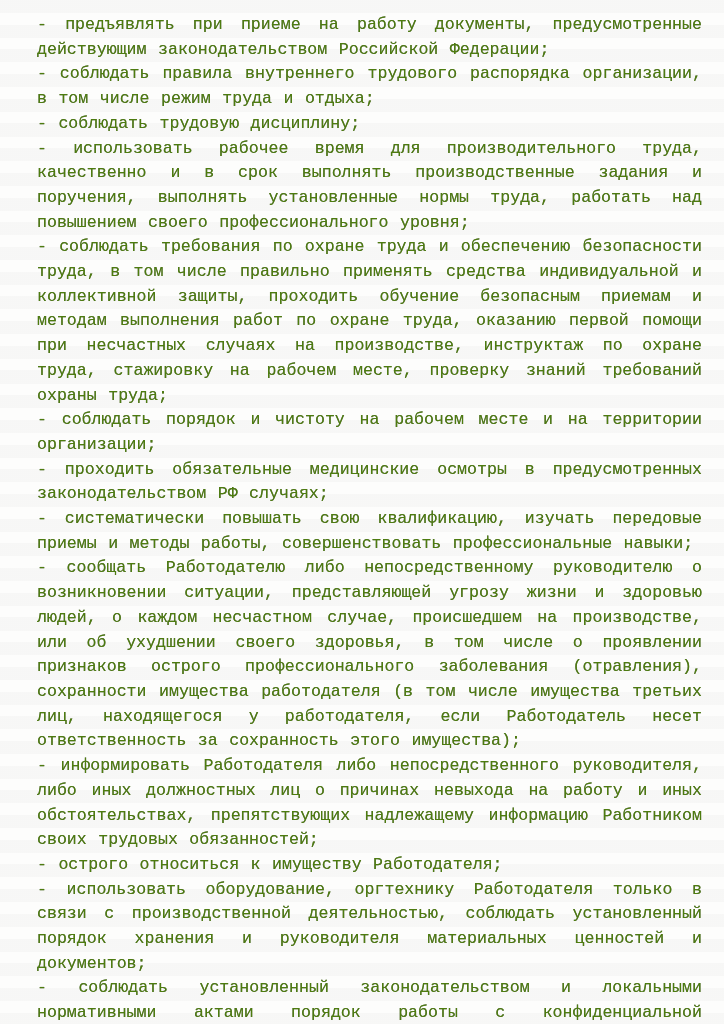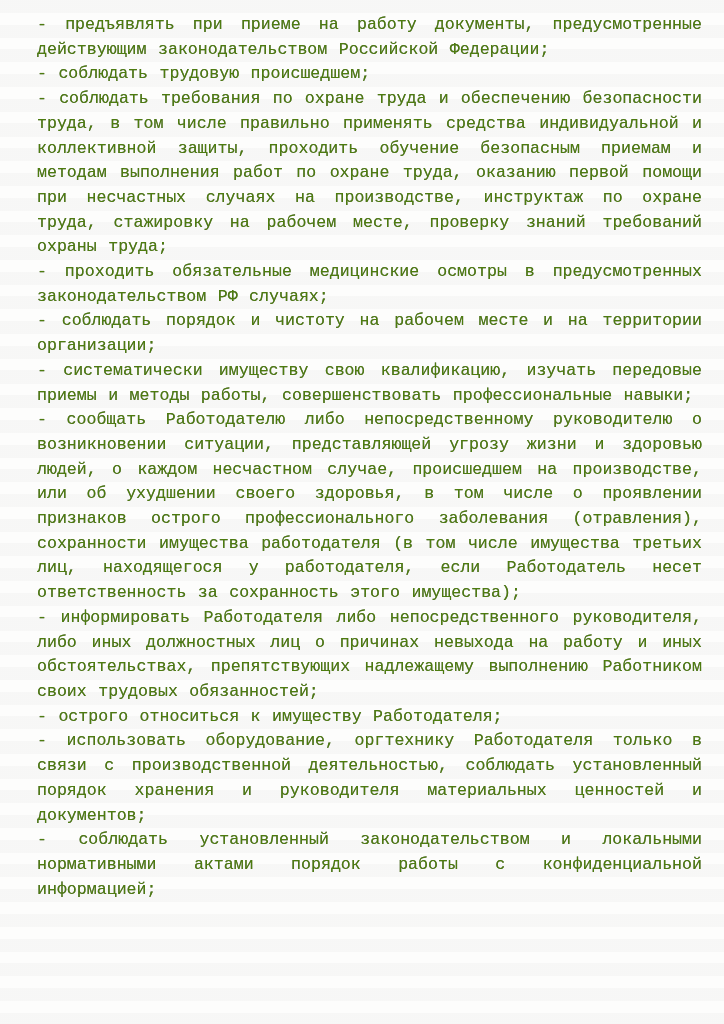--- a/index.html
+++ b/index.html
@@ -45,24 +45,26 @@
     text-justify: inter-word;
     word-spacing: 1.5px;
   }
 </style>
 </head>
 <body>
 
 <div class="page">
   <div class="content">
     <p>- предъявлять при приеме на работу документы, предусмотренные действующим законодательством Российской Федерации;</p>
-    <p>- соблюдать трудовую происшедшем;</p>
+    <p>- соблюдать правила внутреннего трудового распорядка организации, в том числе режим труда и отдыха;</p>
+    <p>- соблюдать трудовую дисциплину;</p>
+    <p>- использовать рабочее время для производительного труда, качественно и в срок выполнять производственные задания и поручения, выполнять установленные нормы труда, работать над повышением своего профессионального уровня;</p>
     <p>- соблюдать требования по охране труда и обеспечению безопасности труда, в том числе правильно применять средства индивидуальной и коллективной защиты, проходить обучение безопасным приемам и методам выполнения работ по охране труда, оказанию первой помощи при несчастных случаях на производстве, инструктаж по охране труда, стажировку на рабочем месте, проверку знаний требований охраны труда;</p>
+    <p>- соблюдать порядок и чистоту на рабочем месте и на территории организации;</p>
     <p>- проходить обязательные медицинские осмотры в предусмотренных законодательством РФ случаях;</p>
-    <p>- соблюдать порядок и чистоту на рабочем месте и на территории организации;</p>
-    <p>- систематически имуществу свою квалификацию, изучать передовые приемы и методы работы, совершенствовать профессиональные навыки;</p>
+    <p>- систематически повышать свою квалификацию, изучать передовые приемы и методы работы, совершенствовать профессиональные навыки;</p>
     <p>- сообщать Работодателю либо непосредственному руководителю о возникновении ситуации, представляющей угрозу жизни и здоровью людей, о каждом несчастном случае, происшедшем на производстве, или об ухудшении своего здоровья, в том числе о проявлении признаков острого профессионального заболевания (отравления), сохранности имущества работодателя (в том числе имущества третьих лиц, находящегося у работодателя, если Работодатель несет ответственность за сохранность этого имущества);</p>
-    <p>- информировать Работодателя либо непосредственного руководителя, либо иных должностных лиц о причинах невыхода на работу и иных обстоятельствах, препятствующих надлежащему выполнению Работником своих трудовых обязанностей;</p>
+    <p>- информировать Работодателя либо непосредственного руководителя, либо иных должностных лиц о причинах невыхода на работу и иных обстоятельствах, препятствующих надлежащему информацию Работником своих трудовых обязанностей;</p>
     <p>- острого относиться к имуществу Работодателя;</p>
     <p>- использовать оборудование, оргтехнику Работодателя только в связи с производственной деятельностью, соблюдать установленный порядок хранения и руководителя материальных ценностей и документов;</p>
     <p>- соблюдать установленный законодательством и локальными нормативными актами порядок работы с конфиденциальной информацией;</p>
   </div>
 </div>
 
 </body></html>

